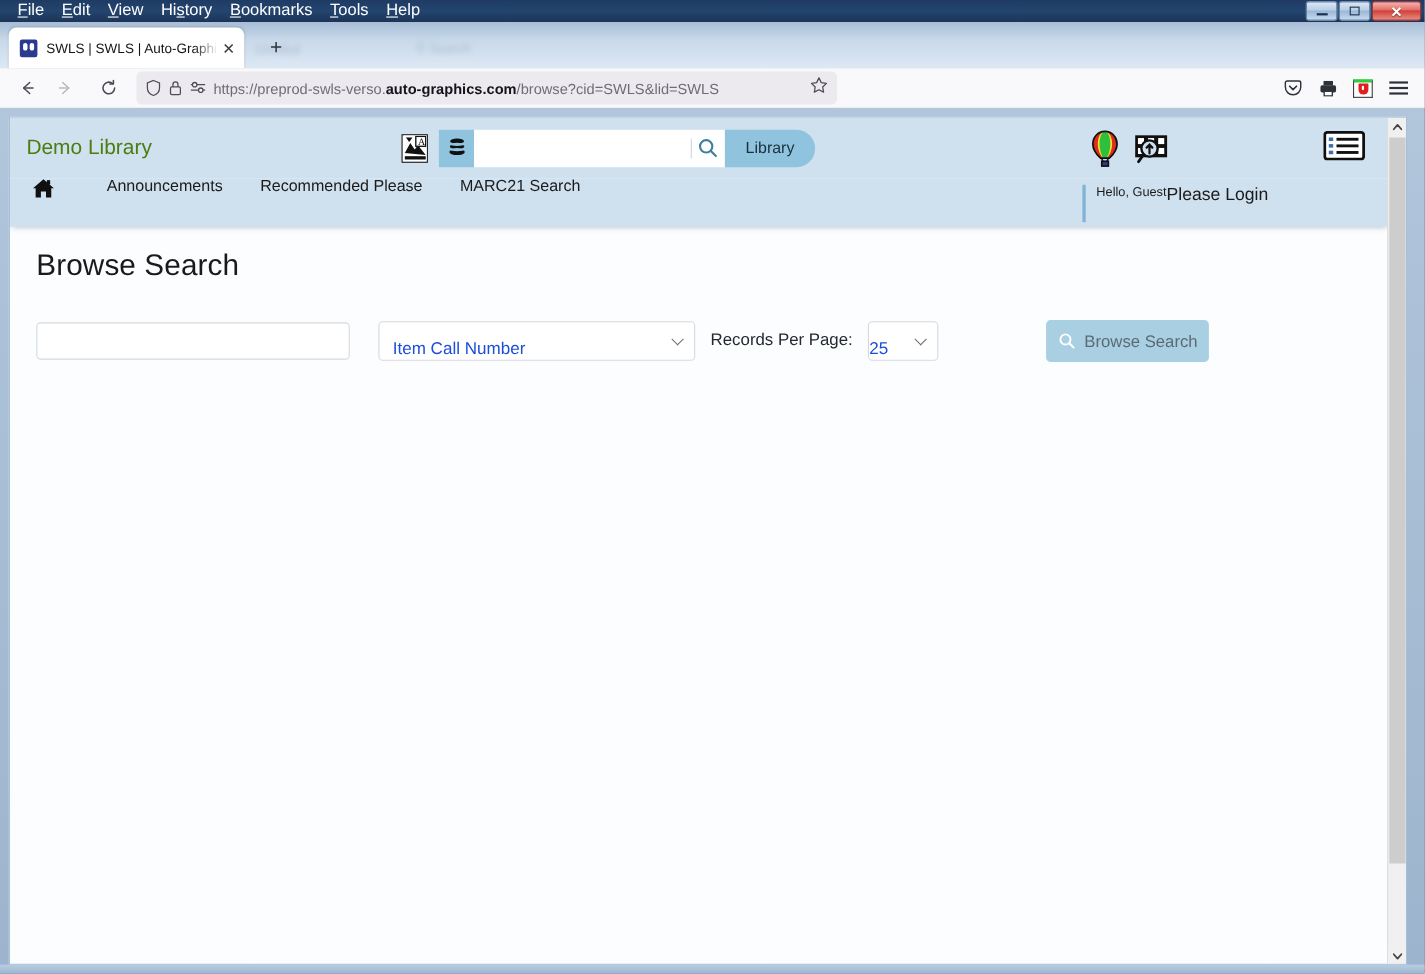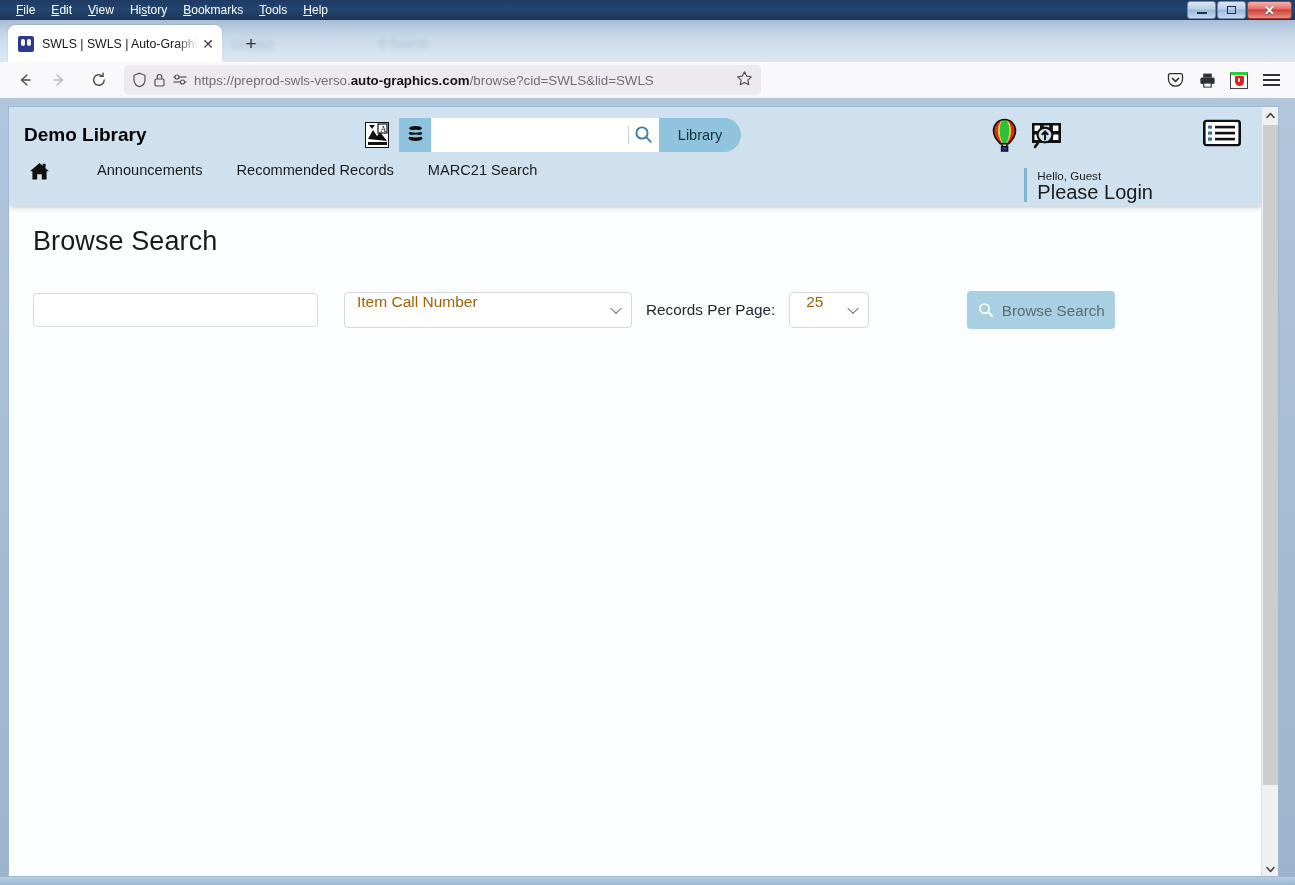--- a/index.html
+++ b/index.html
@@ -24,21 +24,21 @@
   
   .menubar {
     position: absolute; left: 0; top: 0;
     height: 20px; width: 1295px;
     background: linear-gradient(to bottom, #1f3b63 0%, #23456f 50%, #1c3456 100%);
     display: flex; align-items: center;
     padding-left: 8px;
   }
   .menubar-item {
     color: #ffffff;
-    font-size: 12px;
+    font-size: 15px;
     padding: 0 8px;
     line-height: 20px;
     white-space: nowrap;
     cursor: default;
   }
   .menubar-item u { text-decoration: underline; }
 
   
   .wincontrols {
     position: absolute; right: 3px; top: 1px;
@@ -216,23 +216,22 @@
   
   .site-header {
     position: relative;
     height: 55px;
     background: #cfe1ef;
     display: flex; align-items: center;
   }
   .brand {
     position: absolute; left: 15px; top: 50%;
     transform: translateY(-50%);
-    font-size: 19px; color: #000000;
+    font-size: 19px; color: #4d7c0f;
     white-space: nowrap;
-    font-weight: bold;
   }
   .broken-img {
     position: absolute; left: 356px; top: 50%;
     transform: translateY(-50%);
     width: 24px; height: 26px;
     background: #ffffff;
     border: 1.6px solid #111;
     display: flex; align-items: center; justify-content: center;
     overflow: hidden;
   }
@@ -316,24 +315,24 @@
     font-size: 14.6px; color: #1b1b1b;
     padding: 0 9px;
     white-space: nowrap;
     cursor: pointer;
   }
   .account-box {
     position: absolute; right: 110px; top: 6px;
     height: 34px;
     border-left: 3px solid #7fb4d4;
     padding-left: 10px;
-    display: flex; flex-direction: column; justify-content: center;
+    display: flex; justify-content: center;
   }
   .acct-hello { font-size: 11.6px; color: #1b1b1b; line-height: 14px; }
-  .acct-login { font-size: 20px; color: #1b1b1b; line-height: 19px; }
+  .acct-login { font-size: 16px; color: #1b1b1b; line-height: 19px; }
 
   
   .content { padding: 20px 24px 0 24px; position: relative; }
   .page-title {
     font-size: 27px; color: #1a1a1a;
     font-weight: normal;
     margin: 0 0 34px 0;
     letter-spacing: .1px;
   }
   .form-row {
@@ -350,40 +349,40 @@
     color: #33383d;
     font-family: "Liberation Sans", sans-serif;
     outline: none;
   }
   .sel {
     position: relative;
     border: 1px solid #d6d9de;
     border-radius: 4px;
     background: #ffffff;
     height: 36px;
-    display: flex; align-items: flex-start;
+    display: flex; align-items: flex-end;
     padding: 0 30px 0 12px;
-    font-size: 15.5px; color: #a16207;
+    font-size: 15.5px; color: #1d4ed8;
     cursor: pointer;
     white-space: nowrap;
   }
   .sel .caret {
     position: absolute; right: 11px; top: 50%;
     width: 8px; height: 8px;
     border-right: 1.6px solid #6d747c;
     border-bottom: 1.6px solid #6d747c;
     transform: translateY(-70%) rotate(45deg);
   }
   #sel-index { margin-left: 26px; width: 288px; }
   .rpp-label {
     margin-left: 14px;
     font-size: 15.3px; color: #242830;
     white-space: nowrap;
   }
-  #sel-rpp { margin-left: 14px; width: 80px; height: 36px; padding: 0 26px 0 16px; }
+  #sel-rpp { margin-left: 14px; width: 64px; height: 36px; padding: 0 26px 0 0; }
   .browse-btn {
     margin-left: 98px;
     width: 148px; height: 38px;
     background: #a8cfe2;
     border: none; border-radius: 4px;
     display: flex; align-items: center; justify-content: center;
     gap: 8px;
     font-size: 15.2px; color: #5d6a72;
     cursor: pointer;
     font-family: "Liberation Sans", sans-serif;
@@ -619,21 +618,21 @@
       </div>
 
       <div class="site-nav">
         <span class="home-icon">
           <svg width="21" height="19" viewBox="0 0 21 19">
             <path d="M10.5 1 L20 9.2 H17.6 V17.6 H12.8 V12.2 H8.2 V17.6 H3.4 V9.2 H1 Z" fill="#101010"></path>
             <rect x="13.6" y="1.8" width="3" height="4" fill="#101010"></rect>
           </svg>
         </span>
         <span class="nav-link">Announcements</span>
-        <span class="nav-link">Recommended Records</span>
+        <span class="nav-link">Recommended Please</span>
         <span class="nav-link">MARC21 Search</span>
 
         <div class="account-box">
           <span class="acct-hello">Hello, Guest</span>
           <span class="acct-login">Please Login</span>
         </div>
       </div>
 
       <div class="content">
         <h1 class="page-title">Browse Search</h1>

